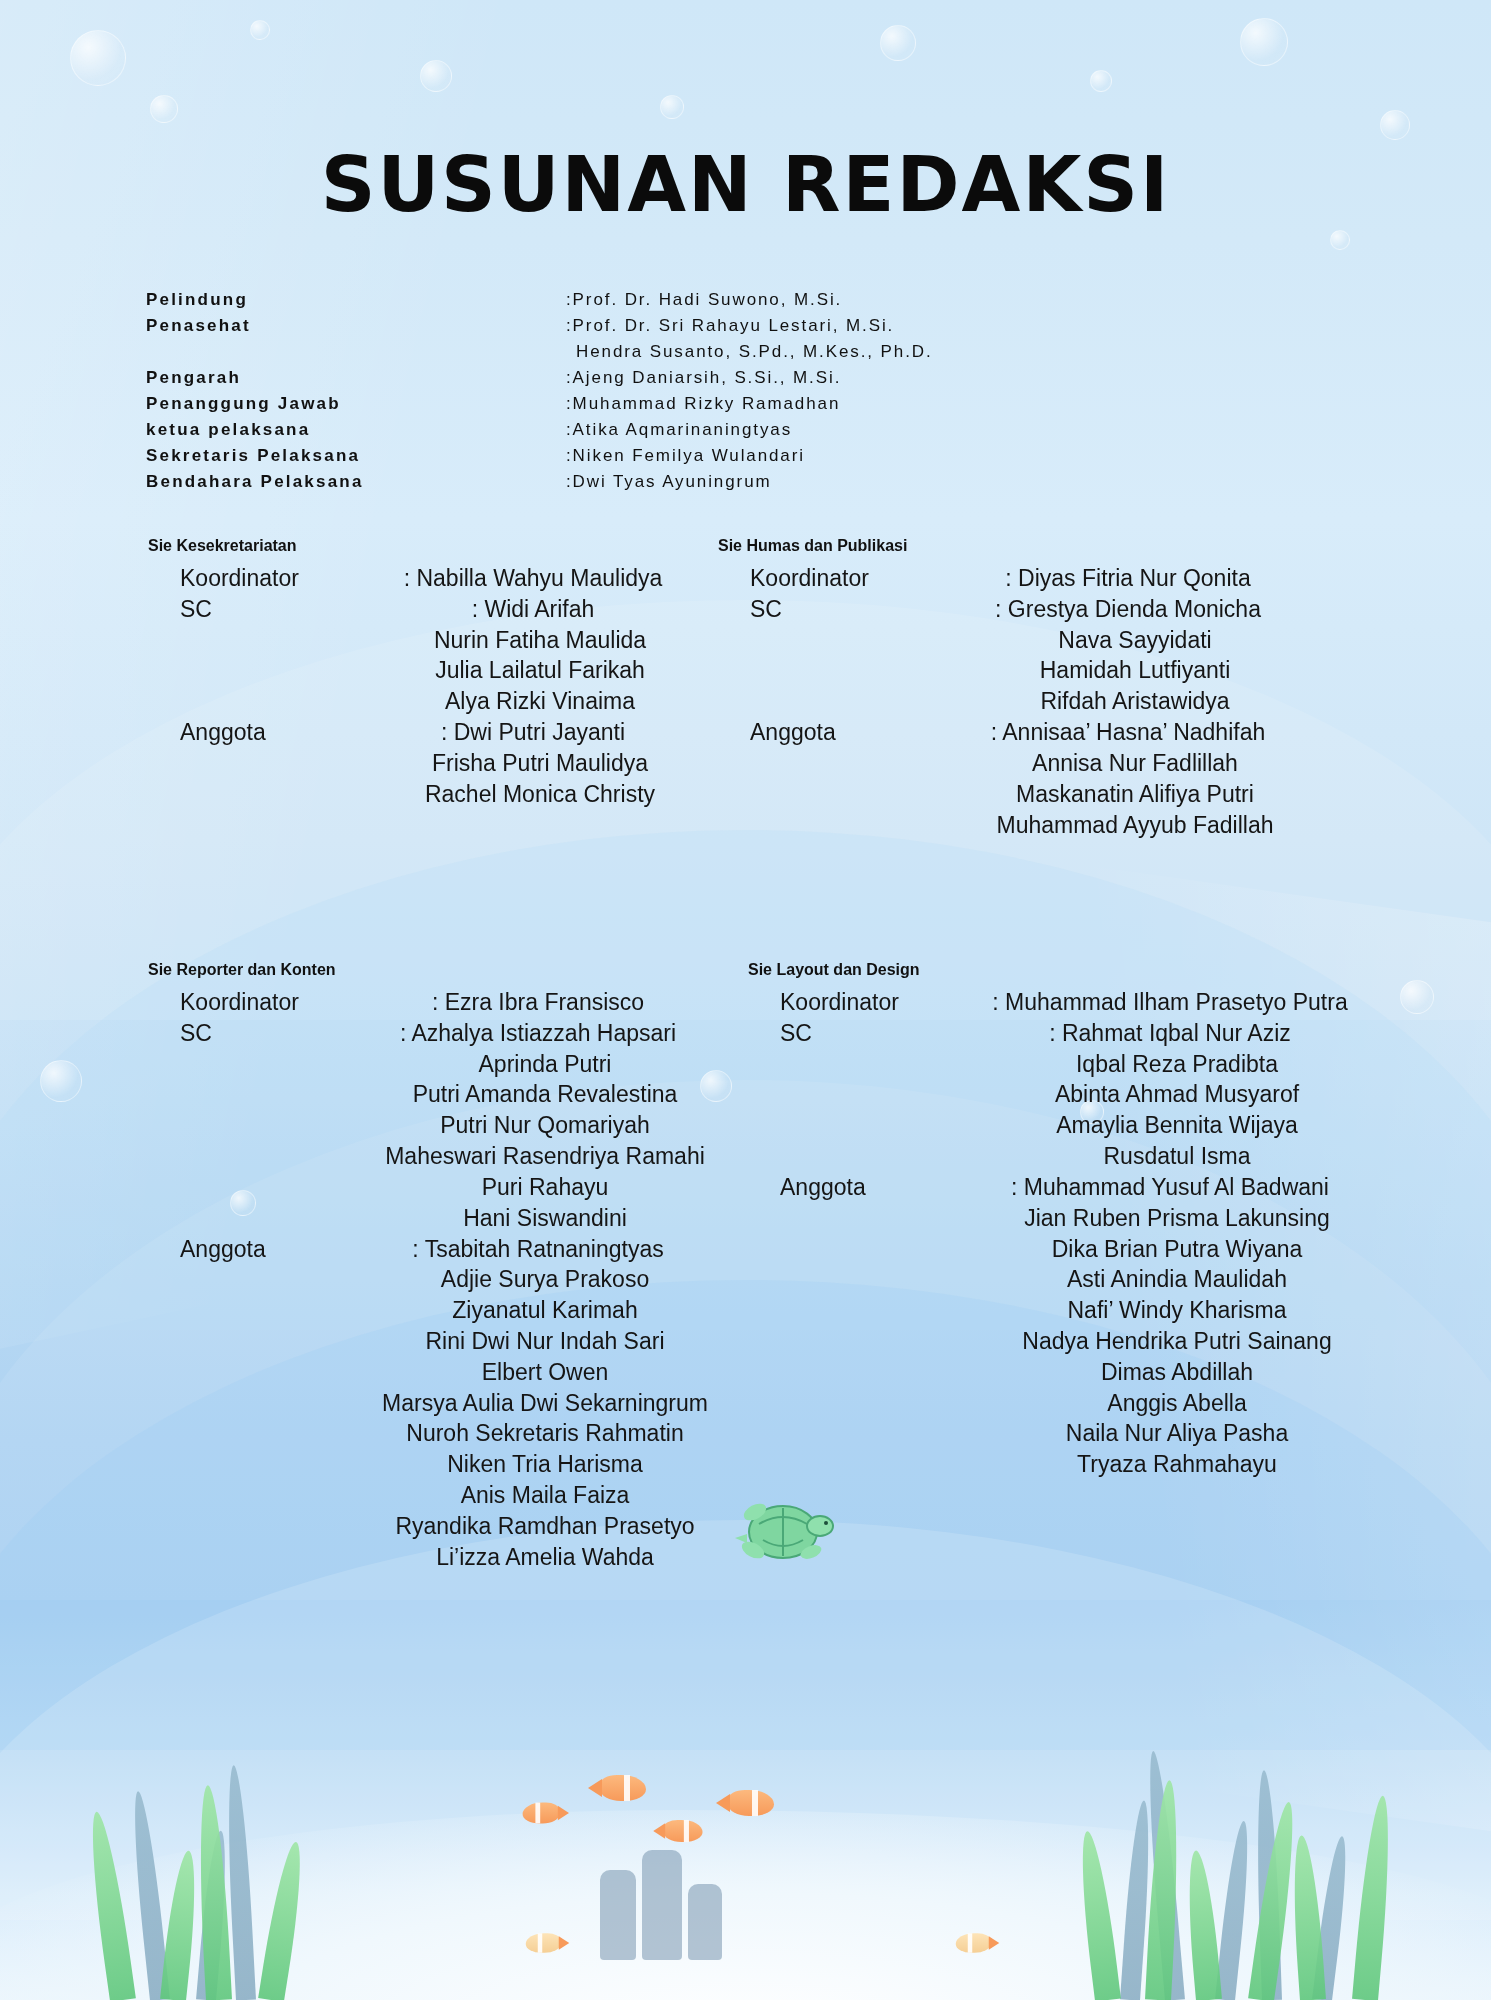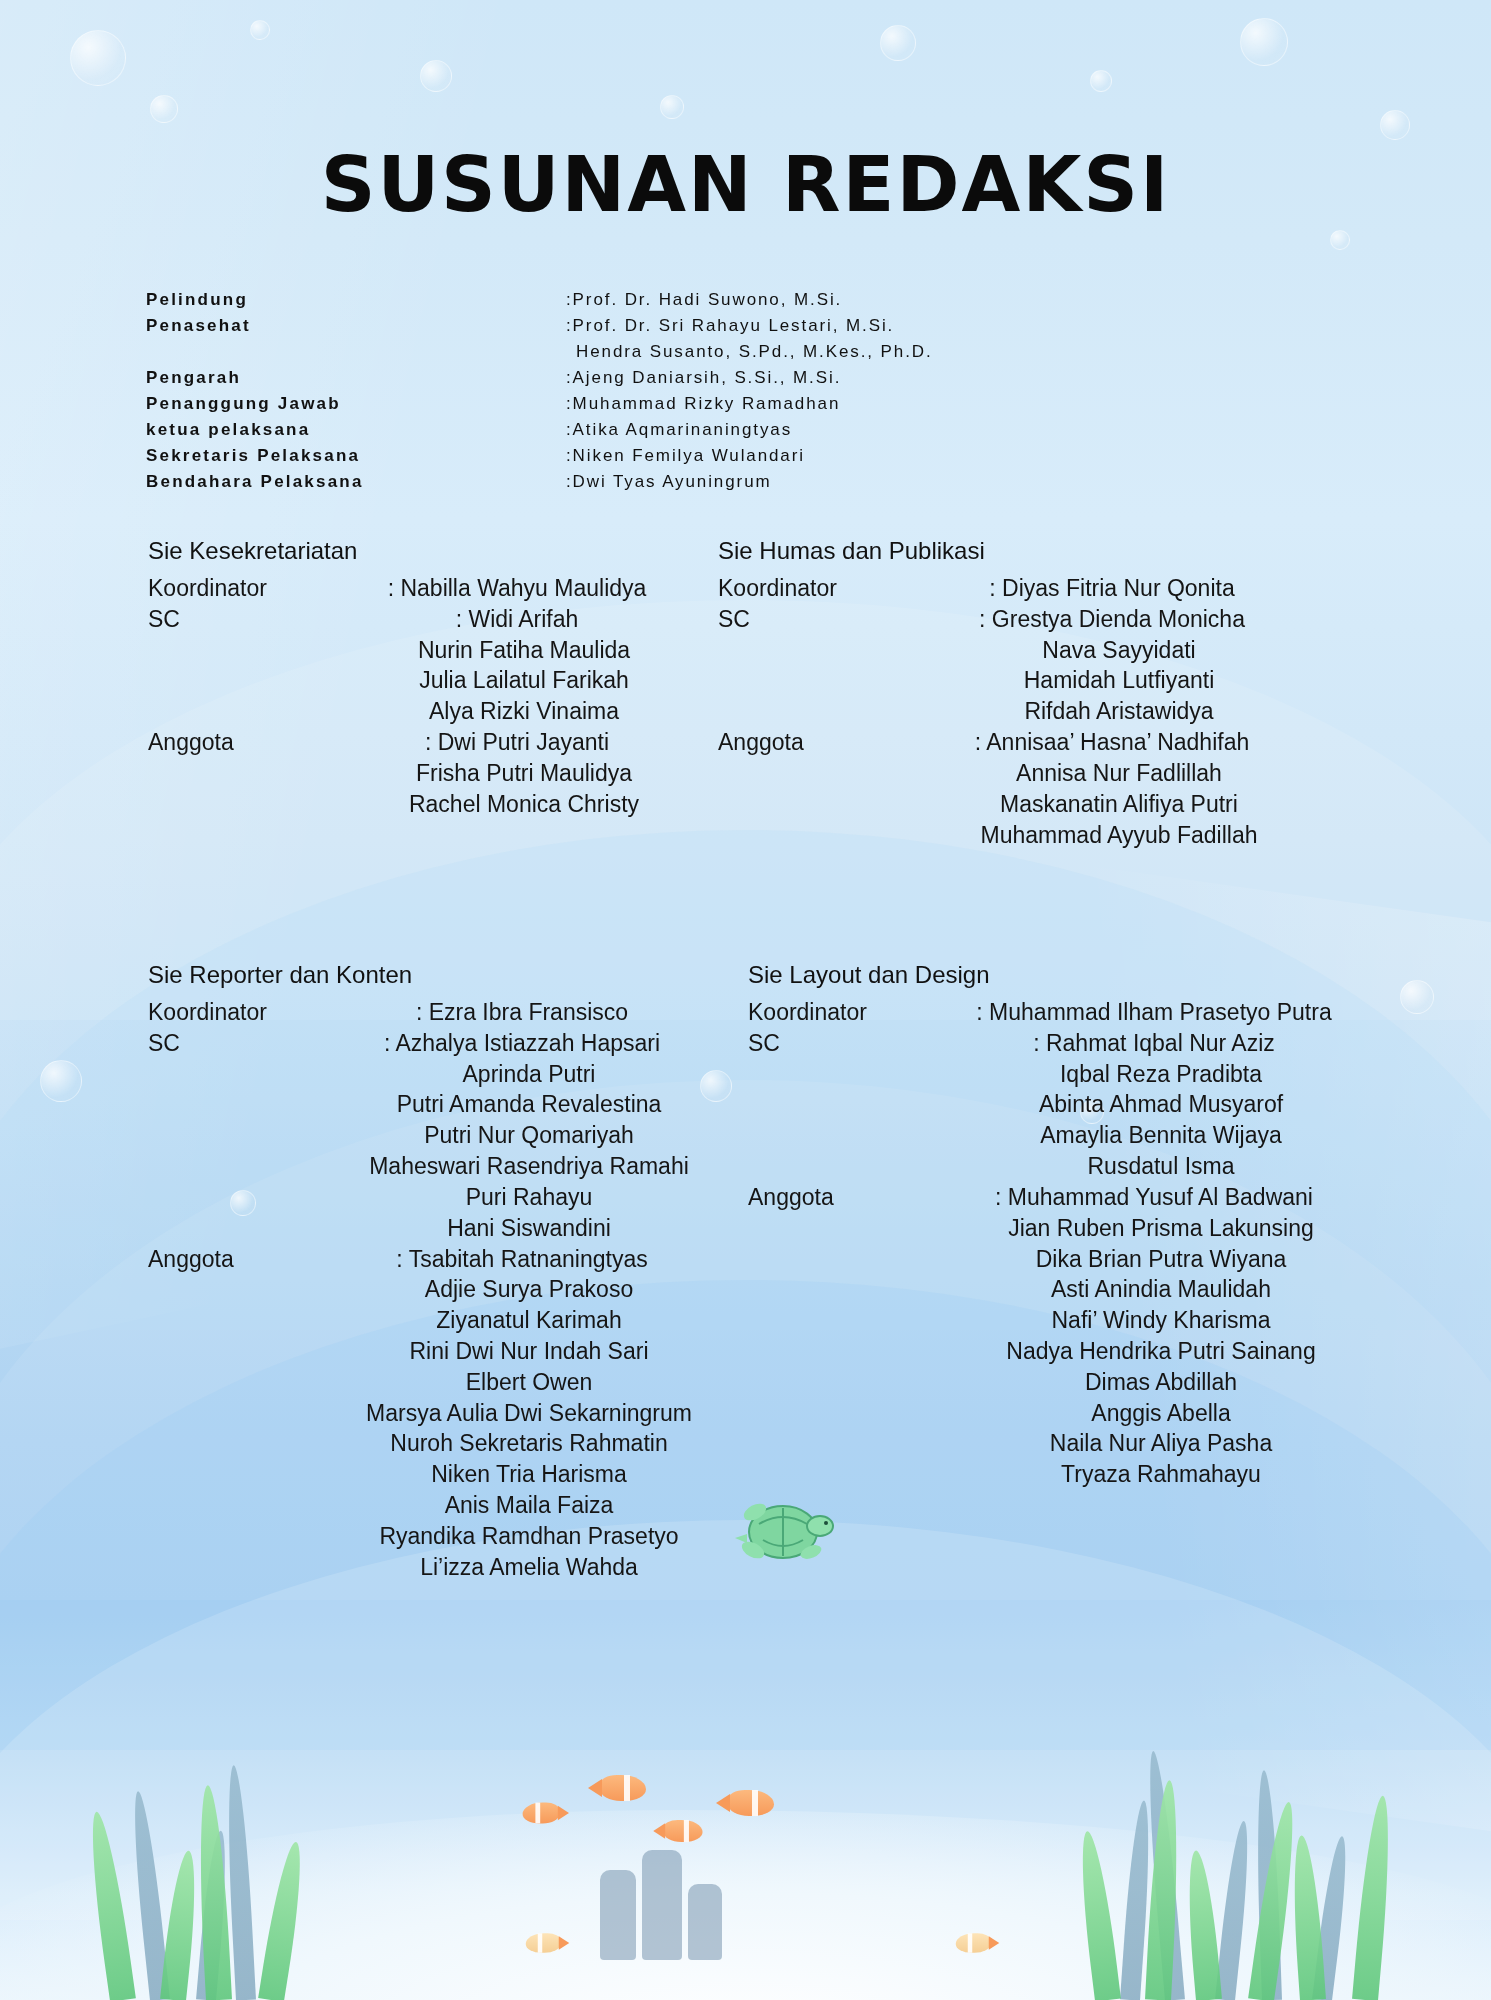--- a/index.html
+++ b/index.html
@@ -176,33 +176,34 @@
   
   .sections {
     margin-top: 42px;
     position: relative;
   }
   .sec {
     position: absolute;
   }
   .sec h3 {
     margin: 0 0 8px 0;
-    font-size: 24px;
-    font-weight: 400;
+    font-size: 16px;
+    font-weight: 700;
     color: #111;
   }
   .srow {
     display: flex;
     font-size: 23px;
     color: #151515;
     line-height: 1.34;
   }
   .srow .role {
     width: 178px;
     flex: 0 0 178px;
+    margin-left: 32px;
   }
   .srow .names { flex: 1; }
   .srow .names .n { white-space: nowrap; text-align: center; }
   .srow .names .n.first::before { content: ": "; }
   .srow .names .n.cont { padding-left: 14px; }
 
   .sec-ksk { left: 148px; top: 0; width: 560px; }
   .sec-hum { left: 718px; top: 0; width: 620px; }
   .sec-rep { left: 148px; top: 424px; width: 570px; }
   .sec-lay { left: 748px; top: 424px; width: 640px; }

